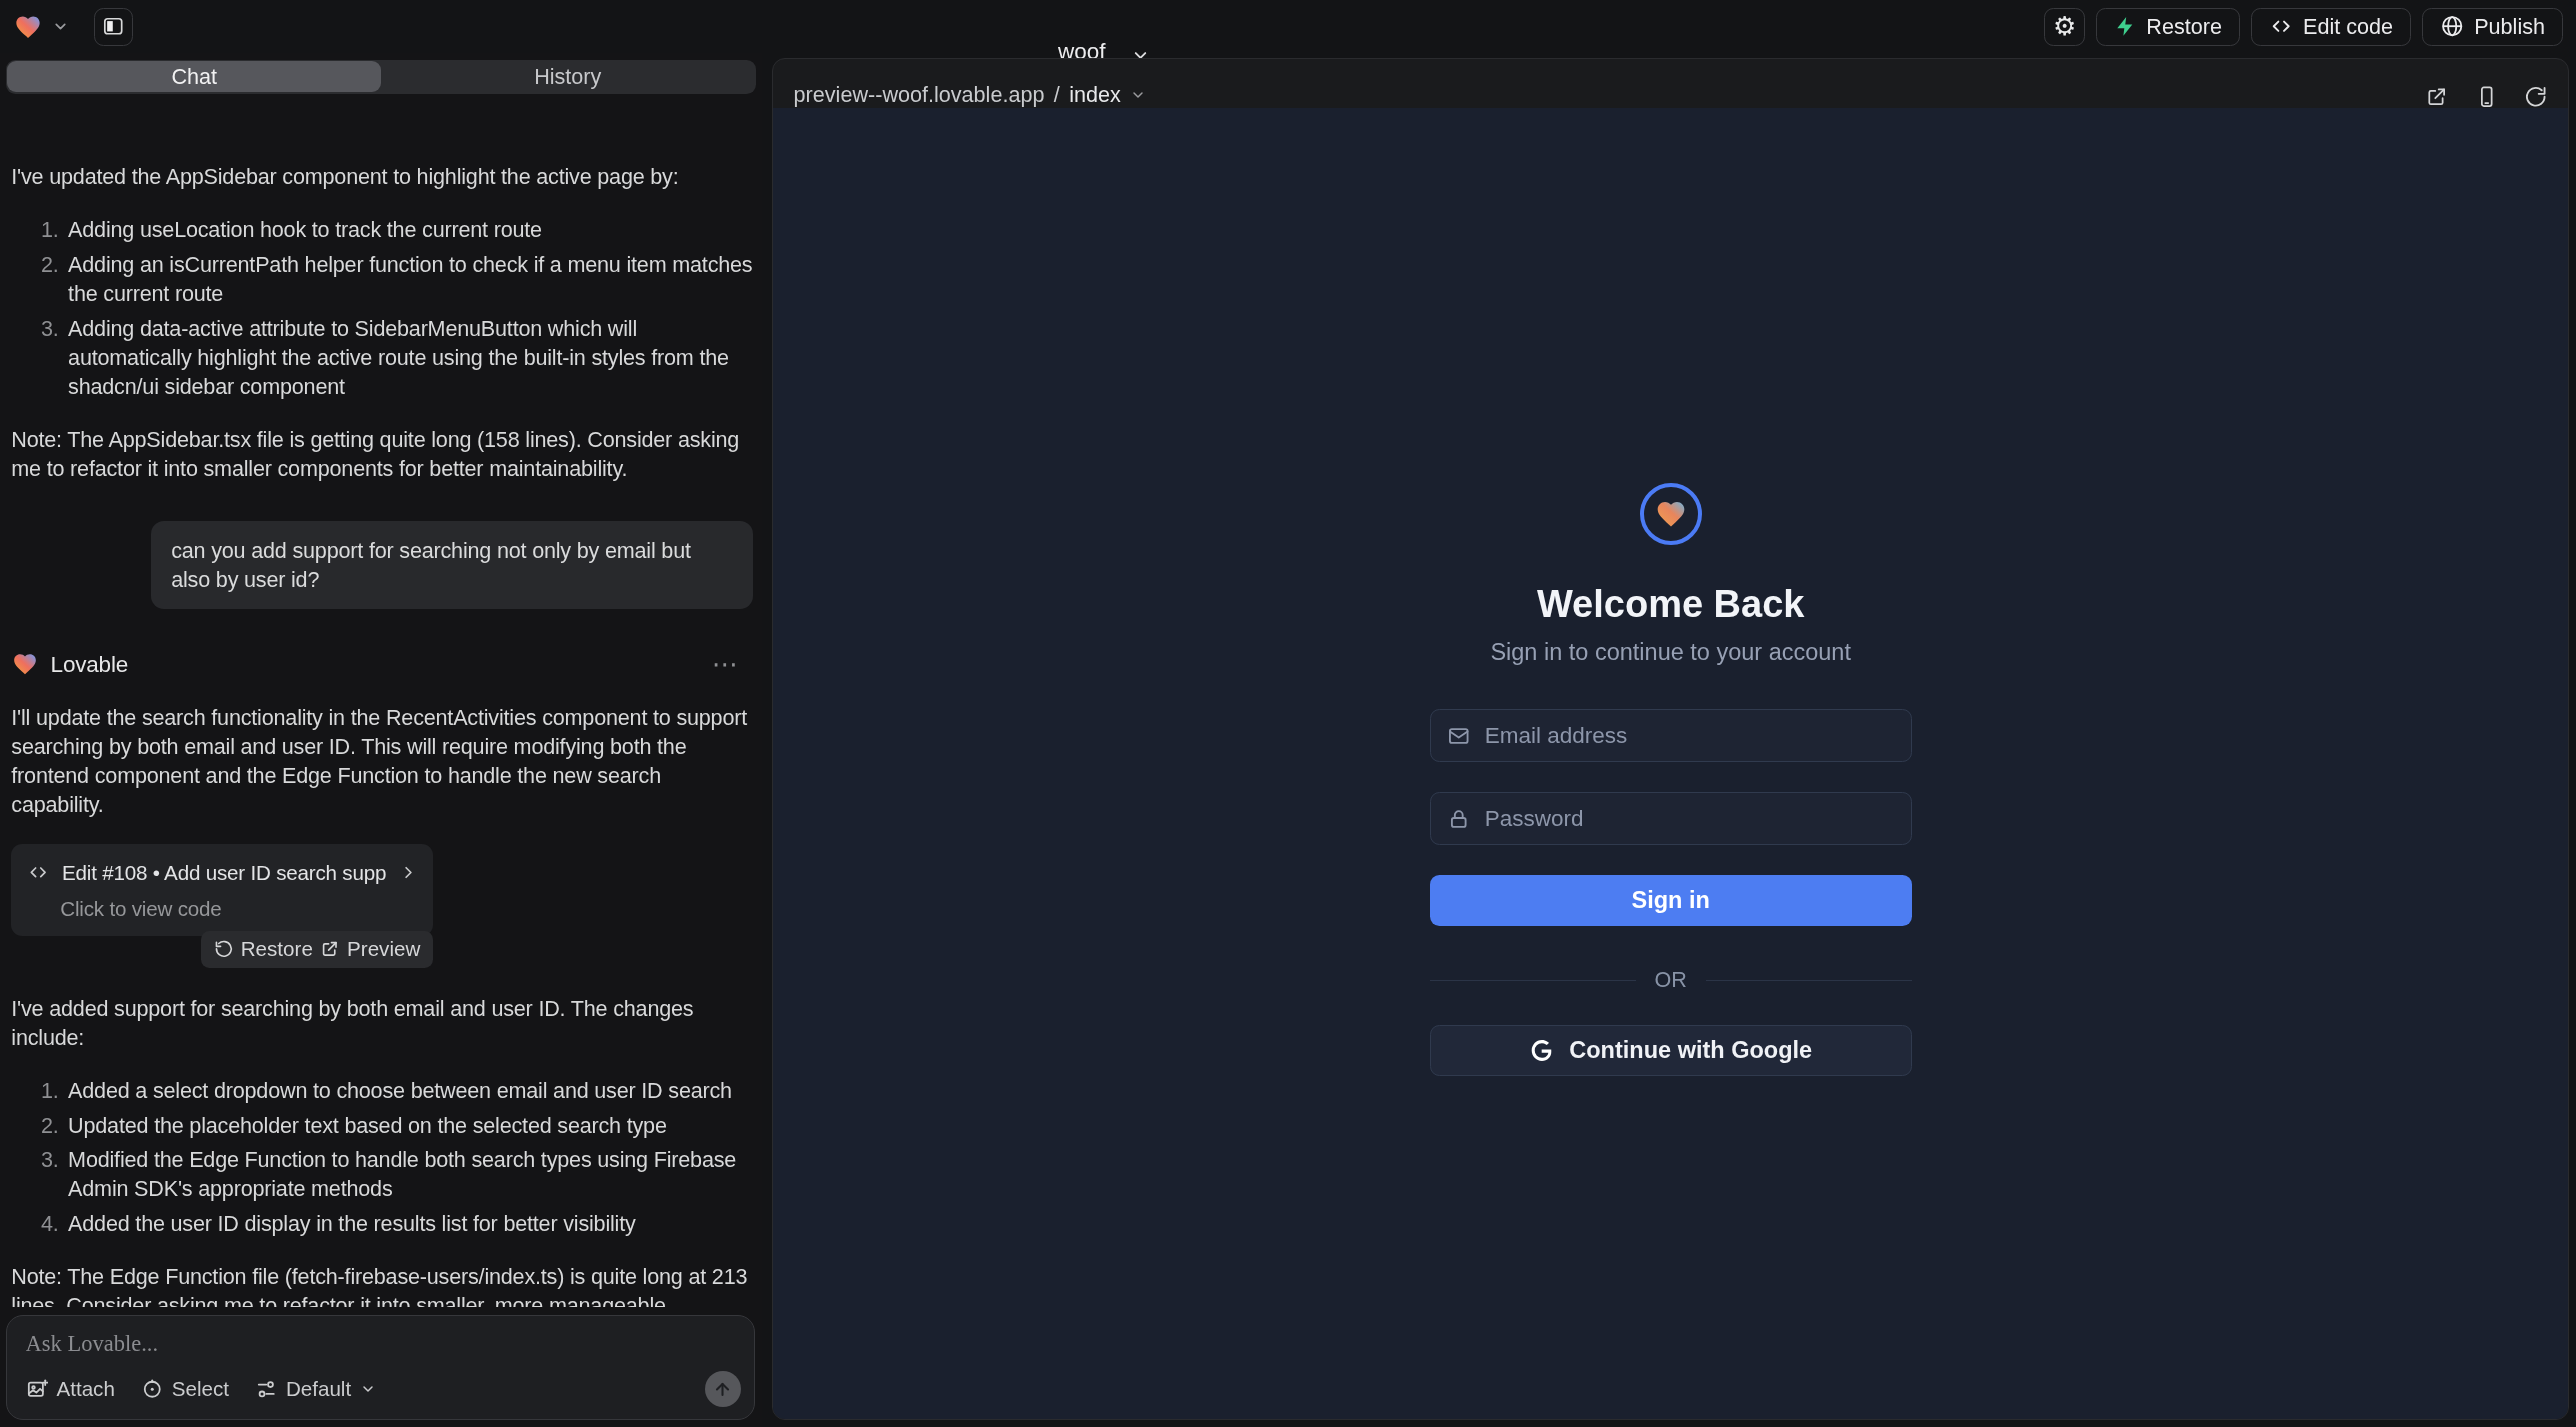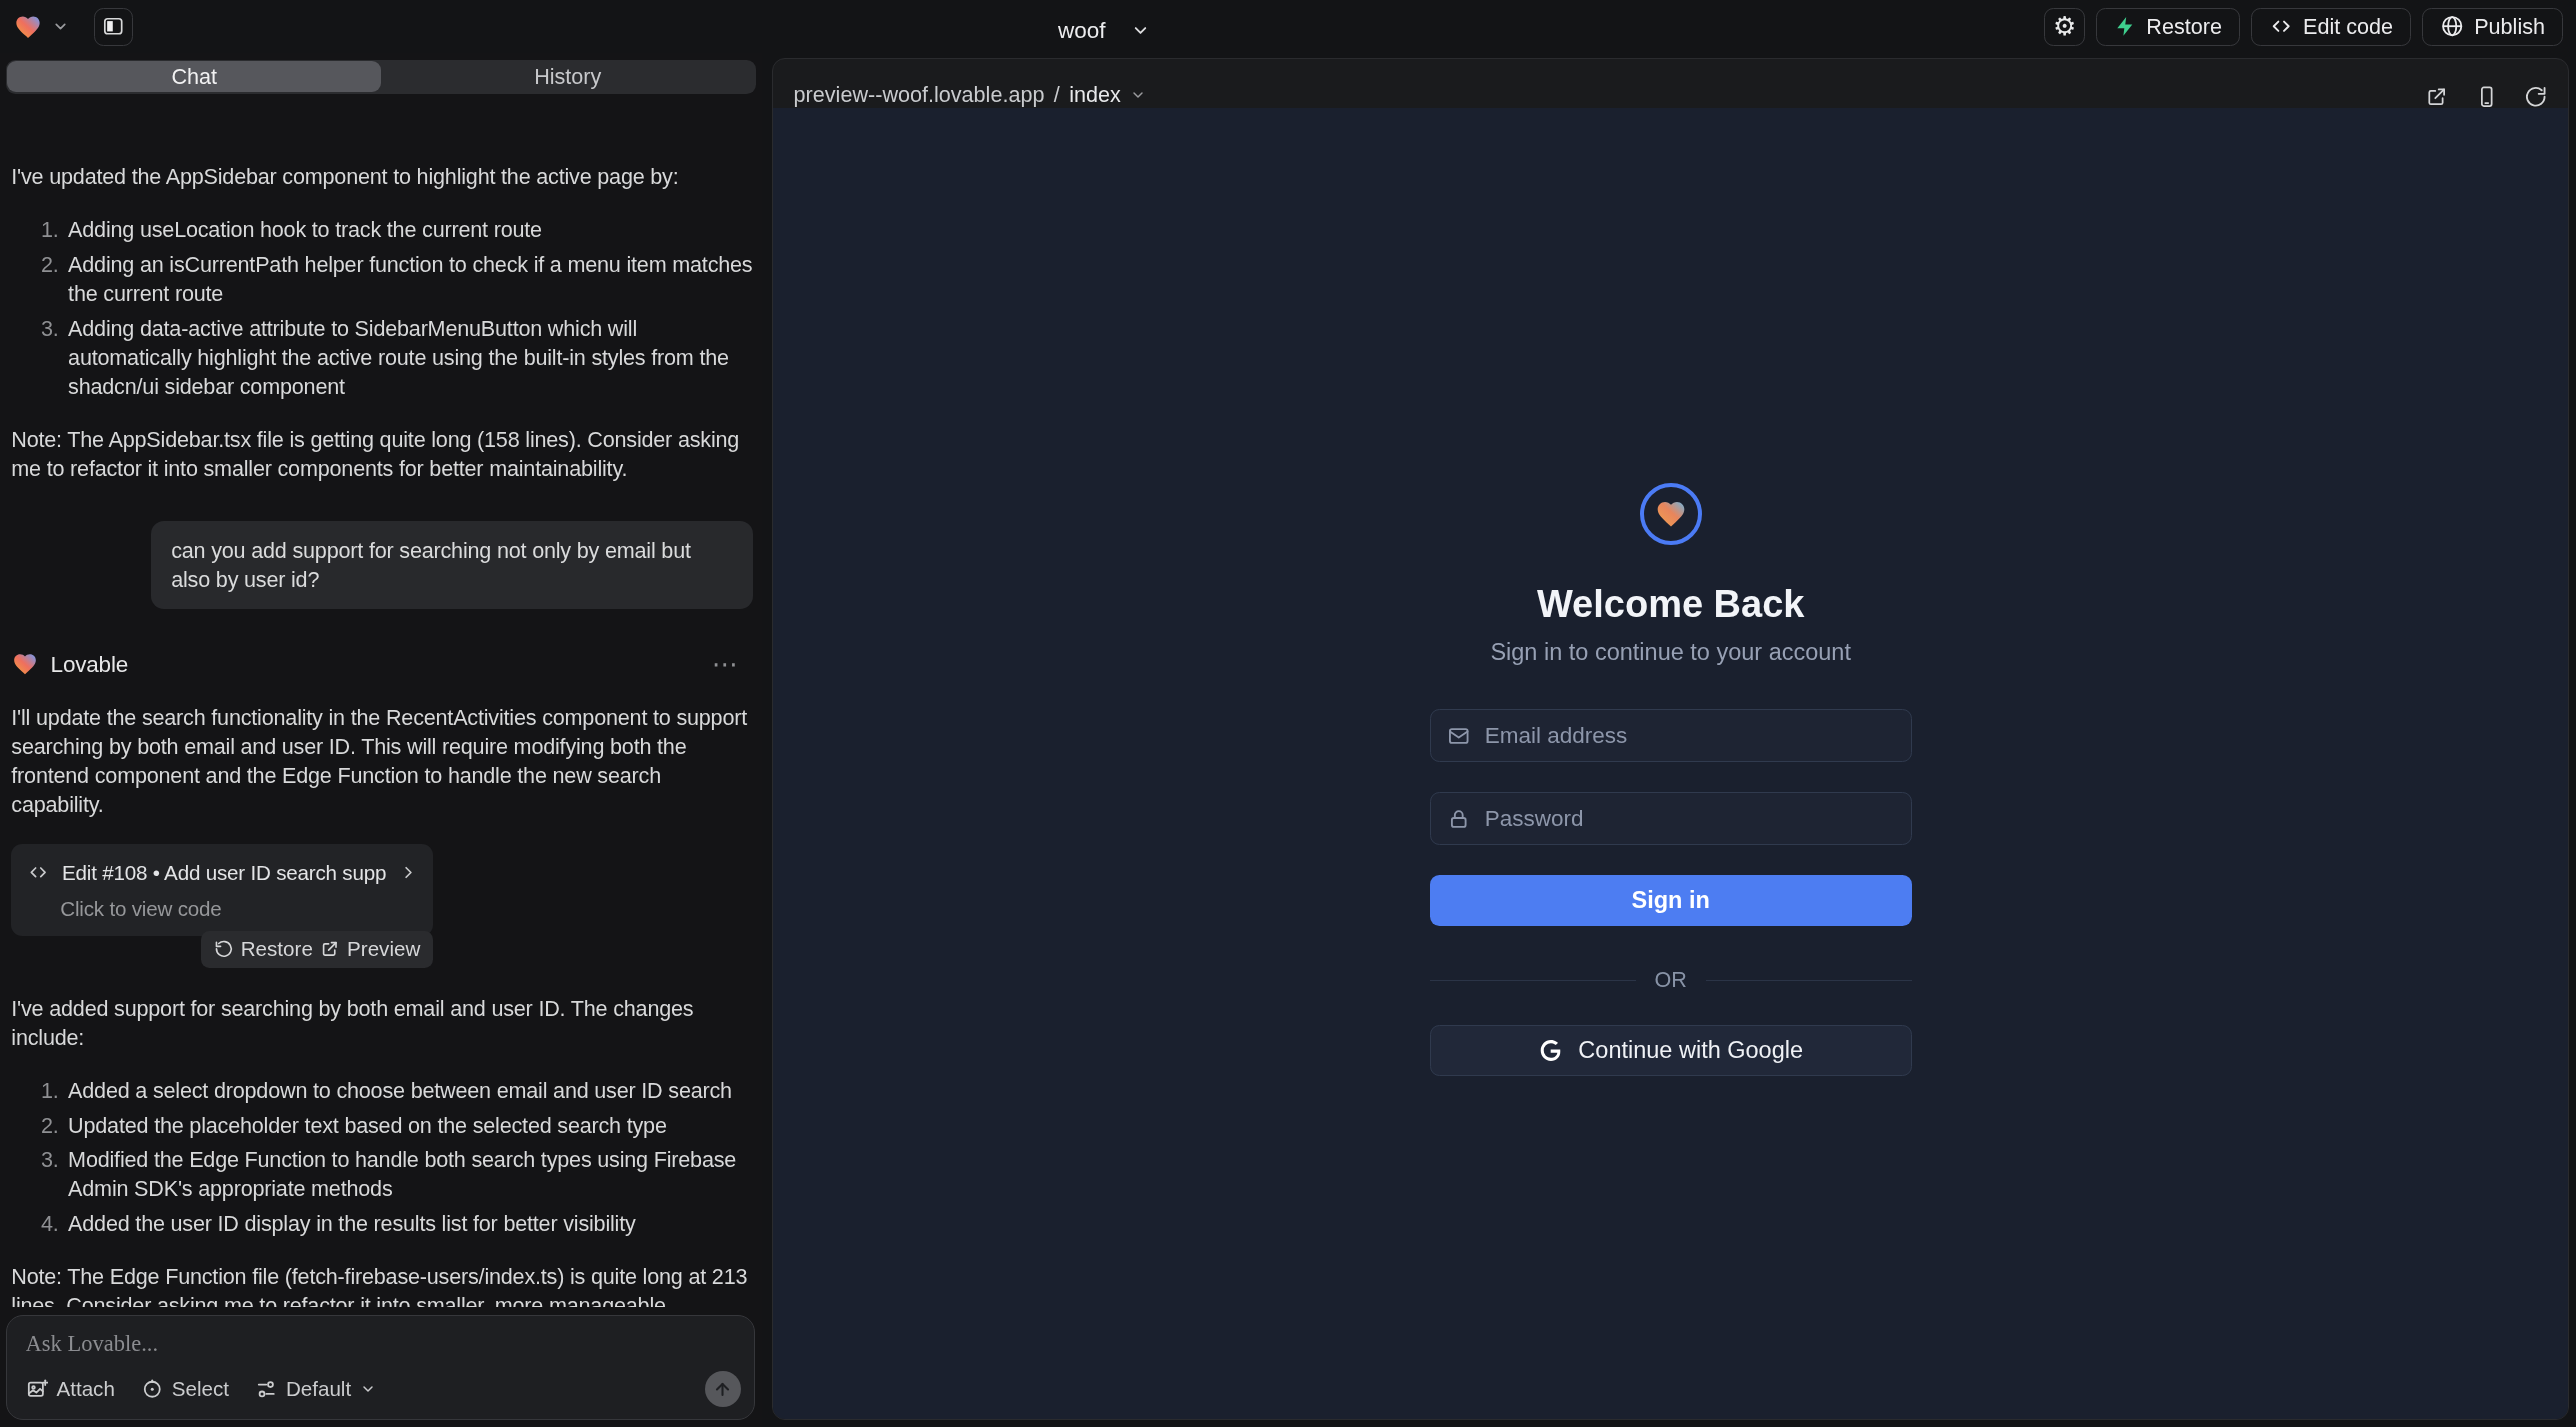--- a/index.html
+++ b/index.html
@@ -5,21 +5,21 @@
   * { margin:0; padding:0; box-sizing:border-box; }
   html,body { width:2576px; height:1428px; background:#131416; font-family:"Liberation Sans", sans-serif; overflow:hidden; }
   svg { display:block; }
 
   
   .topbar { position:absolute; top:0; left:0; right:0; height:53px; display:flex; align-items:center; padding:0 13px; }
   .topbar-left { display:flex; align-items:center; gap:9.4px; }
   .logo-heart { width:30px; height:28px; }
   .chev { color:#9a9b9e; }
   .icon-btn { width:39px; height:38px; border:0.9px solid #37383c; border-radius:9.4px; display:flex; align-items:center; justify-content:center; background:transparent; cursor:pointer; margin-left:15px; }
-  .title-wrap { position:absolute; left:1058px; top:4px; height:53px; display:flex; align-items:center; gap:25px; }
+  .title-wrap { position:absolute; left:1058px; top:12px; height:53px; display:flex; align-items:flex-end; gap:25px; }
   .proj-title { color:#ececee; font-size:22.5px; }
   .topbar-right { margin-left:auto; display:flex; align-items:center; gap:11.3px; }
   .pill-btn { height:38px; border:0.9px solid #37383c; border-radius:9.4px; background:transparent; display:flex; align-items:center; gap:9.4px; padding:0 17px; color:#ececee; font-size:21.6px; cursor:pointer; }
   .gear-btn { width:41px; height:38px; border:0.9px solid #37383c; border-radius:9.4px; display:flex; align-items:center; justify-content:center; color:#e8e9ea; font-size:26px; cursor:pointer; }
 
   
   .chat-panel { position:absolute; top:53px; left:0; width:762px; bottom:0; background:#141416; }
   .tabbar { margin:6.6px 5.6px 0 5.6px; height:34px; background:#2b2c2f; border-radius:9.4px; display:flex; padding:1.9px; }
   .tab { flex:1; display:flex; align-items:center; justify-content:center; font-size:21.6px; color:#c7c8cb; border-radius:9px; cursor:pointer; }
   .tab.active { background:#56575c; color:#f1f1f2; }
@@ -71,21 +71,21 @@
   .login-sub { margin-top:13px; font-size:23.5px; color:#97a0b4; }
   .field { position:relative; width:100%; height:53px; }
   .field input { width:100%; height:100%; background:#1e2433; border:0.9px solid #303a4e; border-radius:9.4px; padding:0 19px 0 54px; color:#e7eaf0; font-size:22.5px; font-family:inherit; outline:none; }
   .field input::placeholder { color:#8d96aa; }
   .field .f-icon { position:absolute; left:17px; top:50%; transform:translateY(-50%); }
   .field-email { margin-top:43px; }
   .field-pass { margin-top:30px; }
   .signin-btn { margin-top:30px; width:100%; height:51px; background:#4d7df2; border:none; border-radius:9.4px; color:#ffffff; font-size:23.5px; font-weight:700; font-family:inherit; cursor:pointer; }
   .divider { margin-top:41px; width:100%; display:flex; align-items:center; gap:19px; color:#8792a6; font-size:21.6px; }
   .divider .line { flex:1; height:0.9px; background:#2b3447; }
-  .google-btn { margin-top:32px; width:100%; height:51px; background:#212839; border:0.9px solid #303a4e; border-radius:9.4px; color:#f0f2f6; font-size:23.5px; font-weight:400; font-family:inherit; display:flex; align-items:center; justify-content:center; gap:15px; cursor:pointer; }
+  .google-btn { margin-top:32px; width:100%; height:51px; background:#212839; border:0.9px solid #303a4e; border-radius:9.4px; color:#f0f2f6; font-size:23.5px; font-weight:700; font-family:inherit; display:flex; align-items:center; justify-content:center; gap:15px; cursor:pointer; }
 </style>
 </head>
 <body>
 
 <svg width="0" height="0" style="position:absolute">
   <defs>
     <linearGradient id="heartGrad" x1="0" y1="1" x2="1" y2="0">
       <stop offset="0" stop-color="#f2a33c"></stop>
       <stop offset="0.5" stop-color="#ef6f5e"></stop>
       <stop offset="1" stop-color="#6f9bf2"></stop>

